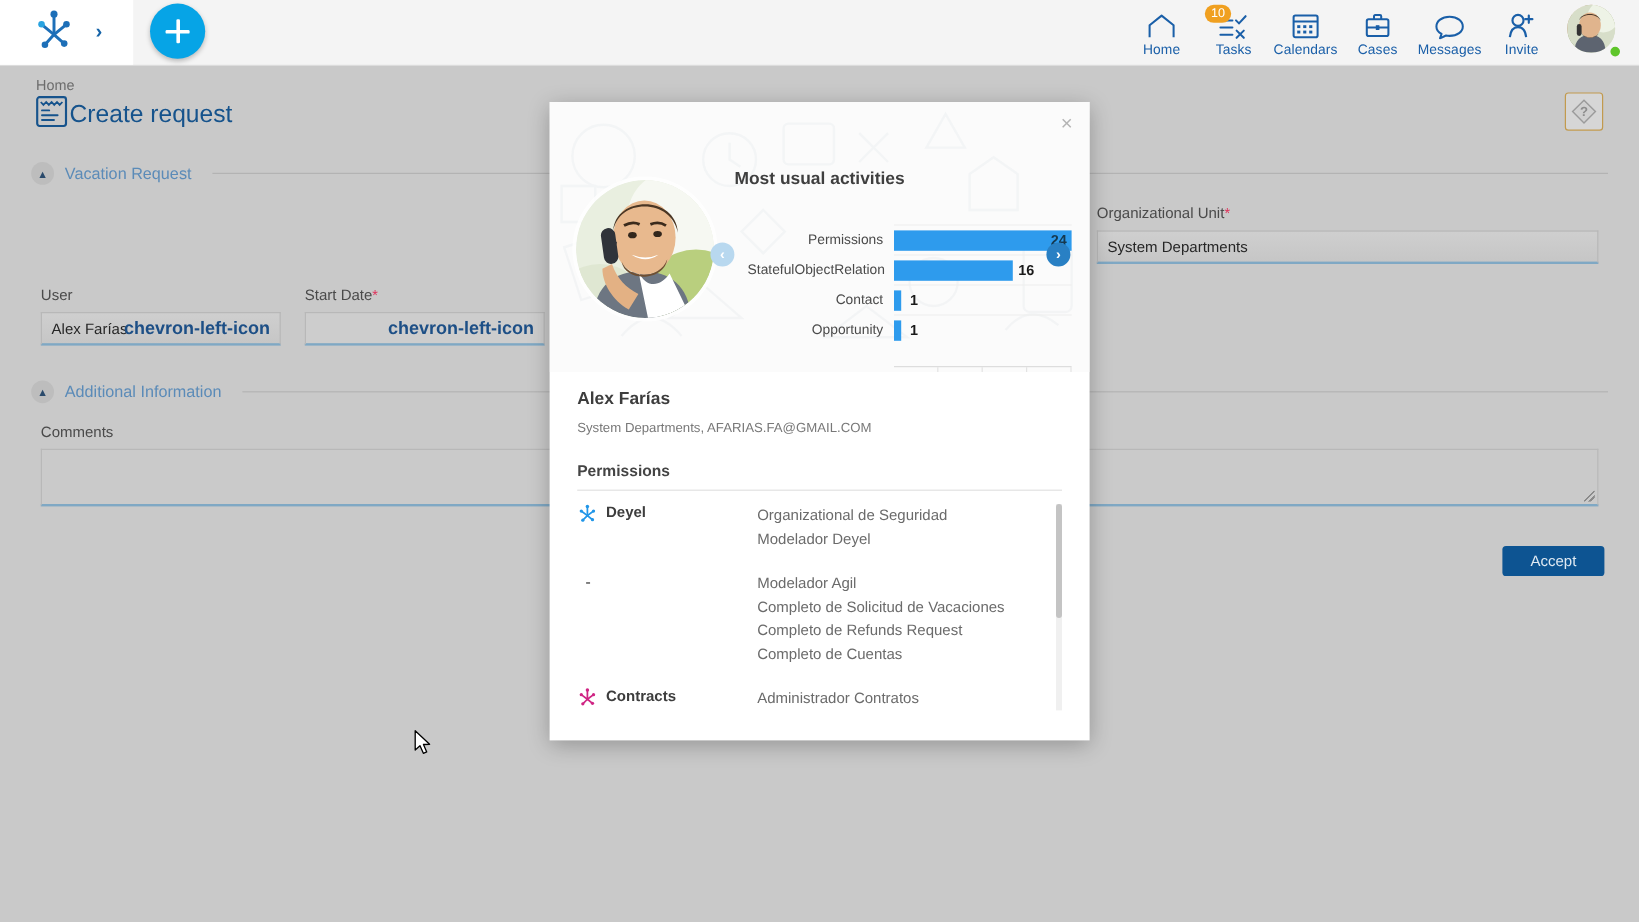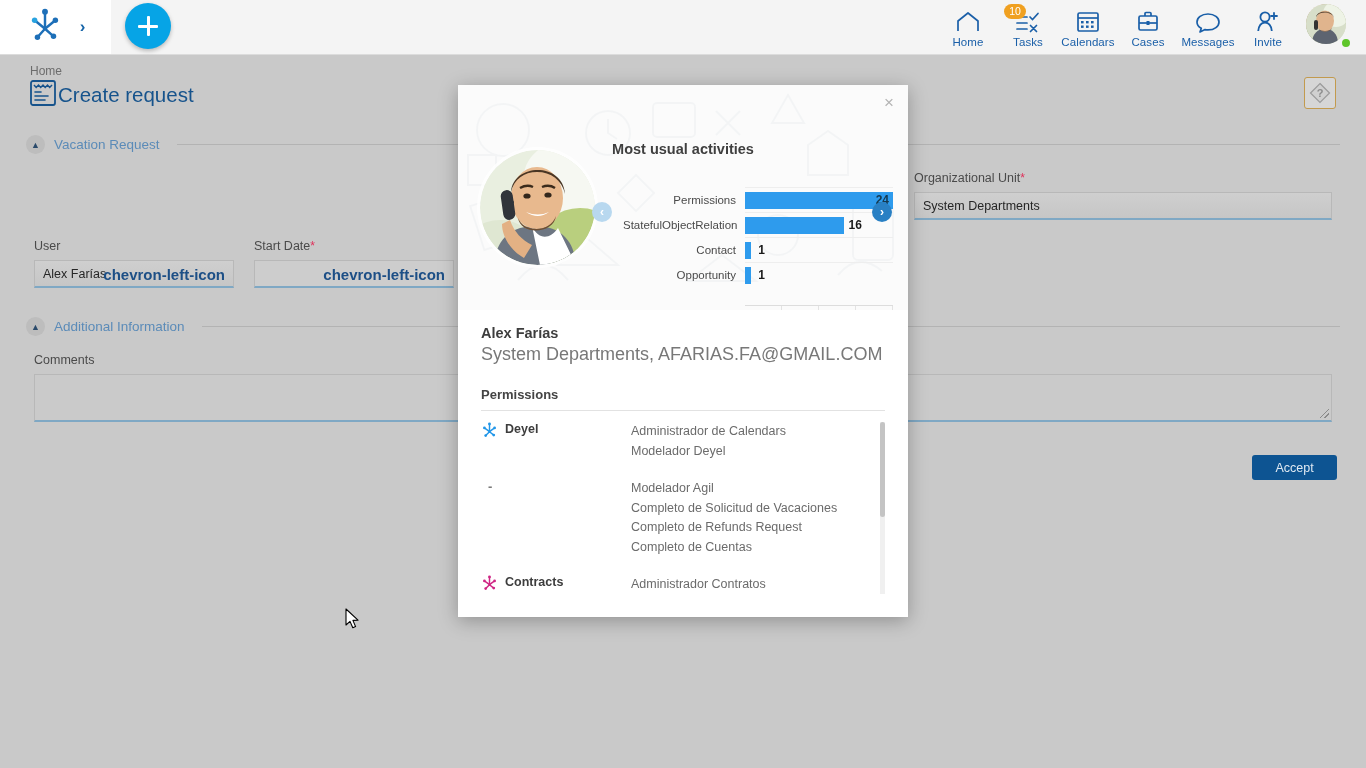--- a/index.html
+++ b/index.html
@@ -201,21 +201,21 @@
   }
   .bar-val.inside { color: #16394f; }
   .axis-line {
     position: absolute; left: 122px; right: 0; bottom: -9px; height: 9px;
     border-top: 1px solid #ddd; display: flex;
   }
   .axis-line span { flex: 1; border-right: 1px solid #e3e3e3; }
 
   .modal-body { padding: 15px 23px 0 23px; position: relative; height: 307px;}
   .uname { font-size: 14.5px; font-weight: bold; color: #3d3d3d; }
-  .usub  { font-size: 18px; color: #787878; margin-top: 3px; }
+  .usub  { font-size: 11px; color: #787878; margin-top: 10px; }
   .perm-head {
     font-size: 13px; font-weight: bold; color: #444; margin-top: 22px;
     padding-bottom: 8px; border-bottom: 1px solid #e2e2e2;
   }
   .perm-list { position: relative; margin-top: 11px; height: 185px; overflow: hidden; }
   .perm-group { display: flex; margin-bottom: 18px; }
   .perm-app {
     width: 150px; display: flex; align-items: flex-start; gap: 7px;
     font-size: 12.5px; font-weight: bold; color: #3d3d3d;
   }
@@ -565,21 +565,21 @@
                   <circle cx="10" cy="2" r="1.7" fill="#2196e8"></circle>
                   <circle cx="4" cy="6.5" r="1.6" fill="#2196e8"></circle>
                   <circle cx="16" cy="6.5" r="1.6" fill="#2196e8"></circle>
                   <circle cx="5.5" cy="15.5" r="1.6" fill="#2196e8"></circle>
                   <circle cx="15" cy="15" r="1.6" fill="#2196e8"></circle>
                 </svg>
               </span>
               <span>Deyel</span>
             </div>
             <div class="perm-roles">
-              <div class="perm-role">Administrador de Calendars</div>
+              <div class="perm-role">Organizational de Seguridad</div>
               <div class="perm-role">Modelador Deyel</div>
             </div>
           </div>
 
           <div class="perm-group">
             <div class="perm-app">
               <span class="dash-app">-</span>
             </div>
             <div class="perm-roles">
               <div class="perm-role">Modelador Agil</div>

